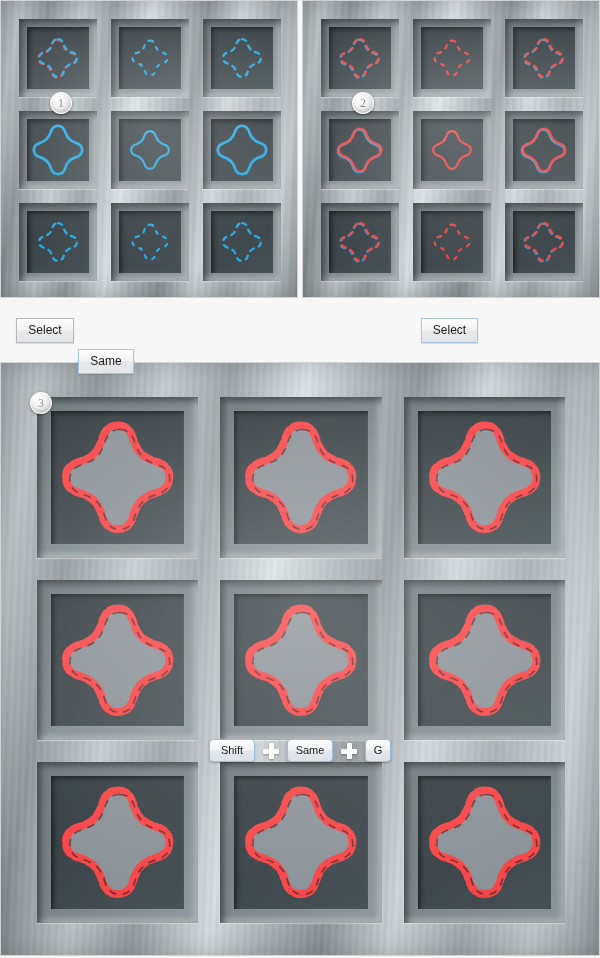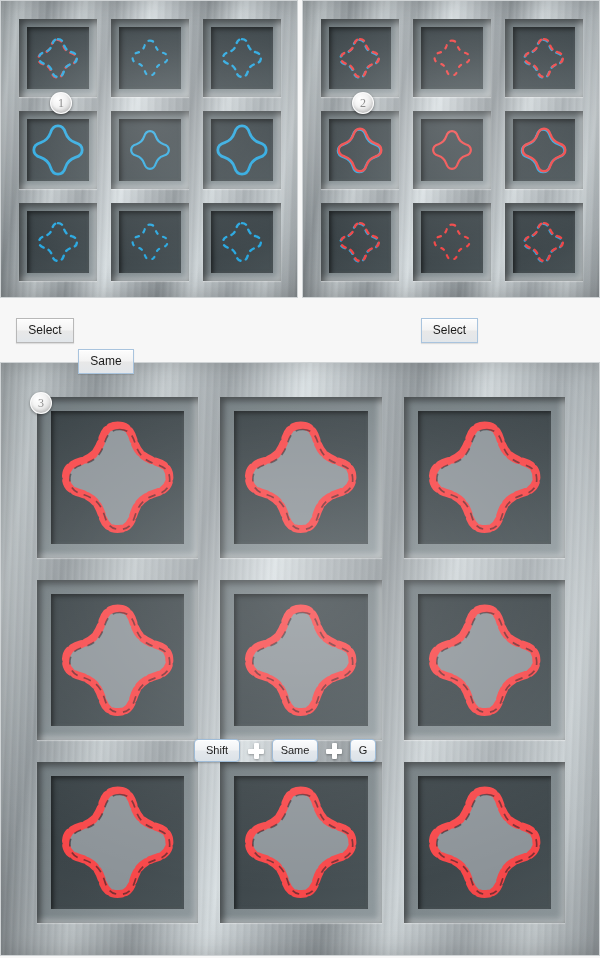--- a/index.html
+++ b/index.html
@@ -394,21 +394,21 @@
         </div>
       </div>
     </div>
 
   <div id="toolbar">
       <div class="btn plain" style="left: 16px; top: 20px; width: 58px;">Select</div>
       <div class="btn" style="left: 78px; top: 20px; width: 56px; margin-top: 31px;">Same</div>
       <div class="btn" style="left: 421px; top: 20px; width: 57px;">Select</div>
     </div>
 
-  <div id="keyhints" style="left: 194px; top: 739px; width: 200px; height: 24px;">
+  <div id="keyhints" style="left: 209px; top: 739px; width: 200px; height: 24px;">
       <div class="keycap" style="left: 0px; top: 0px; width: 46px;">Shift</div>
       <div class="plus" style="left: 54px; top: 4px;"></div>
       <div class="keycap" style="left: 78px; top: 0px; width: 46px;">Same</div>
       <div class="plus" style="left: 132px; top: 4px;"></div>
       <div class="keycap" style="left: 156px; top: 0px; width: 26px;">G</div>
     </div>
 
 <div class="badge" style="left: 50px; top: 92px;">1</div>
     <div class="badge" style="left: 352px; top: 92px;">2</div>
     <div class="badge" style="left: 30px; top: 392px;">3</div>

